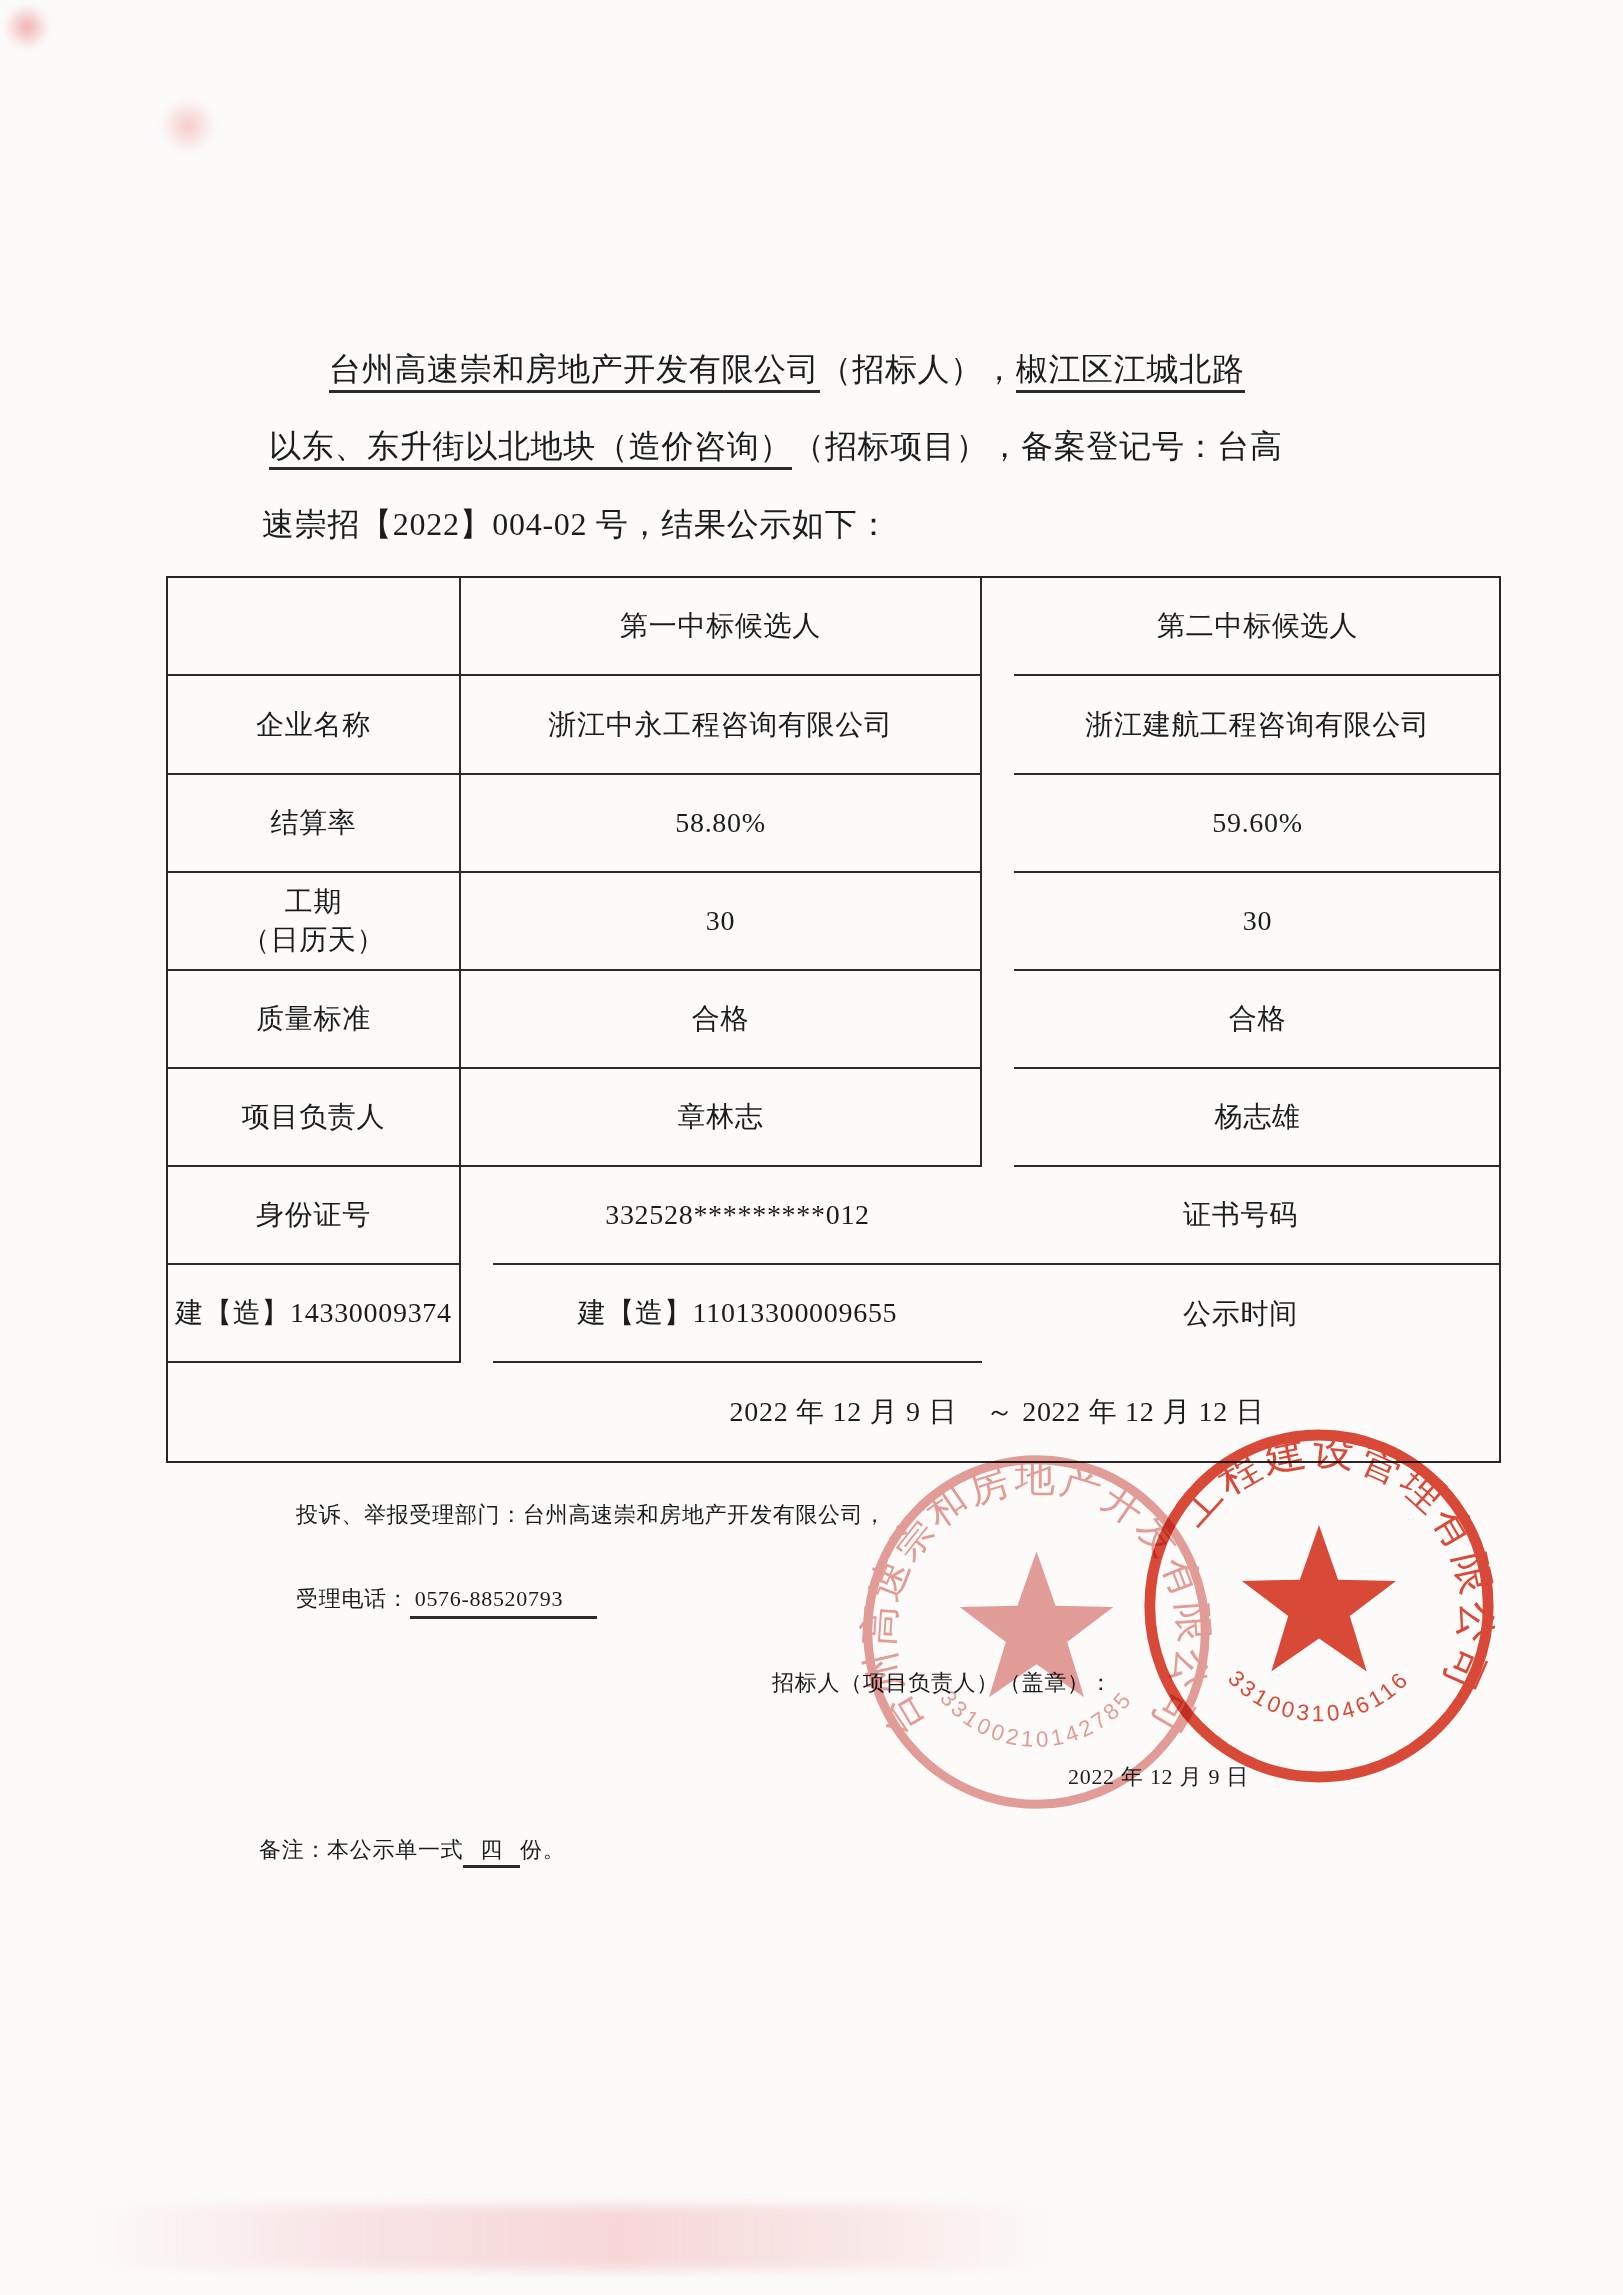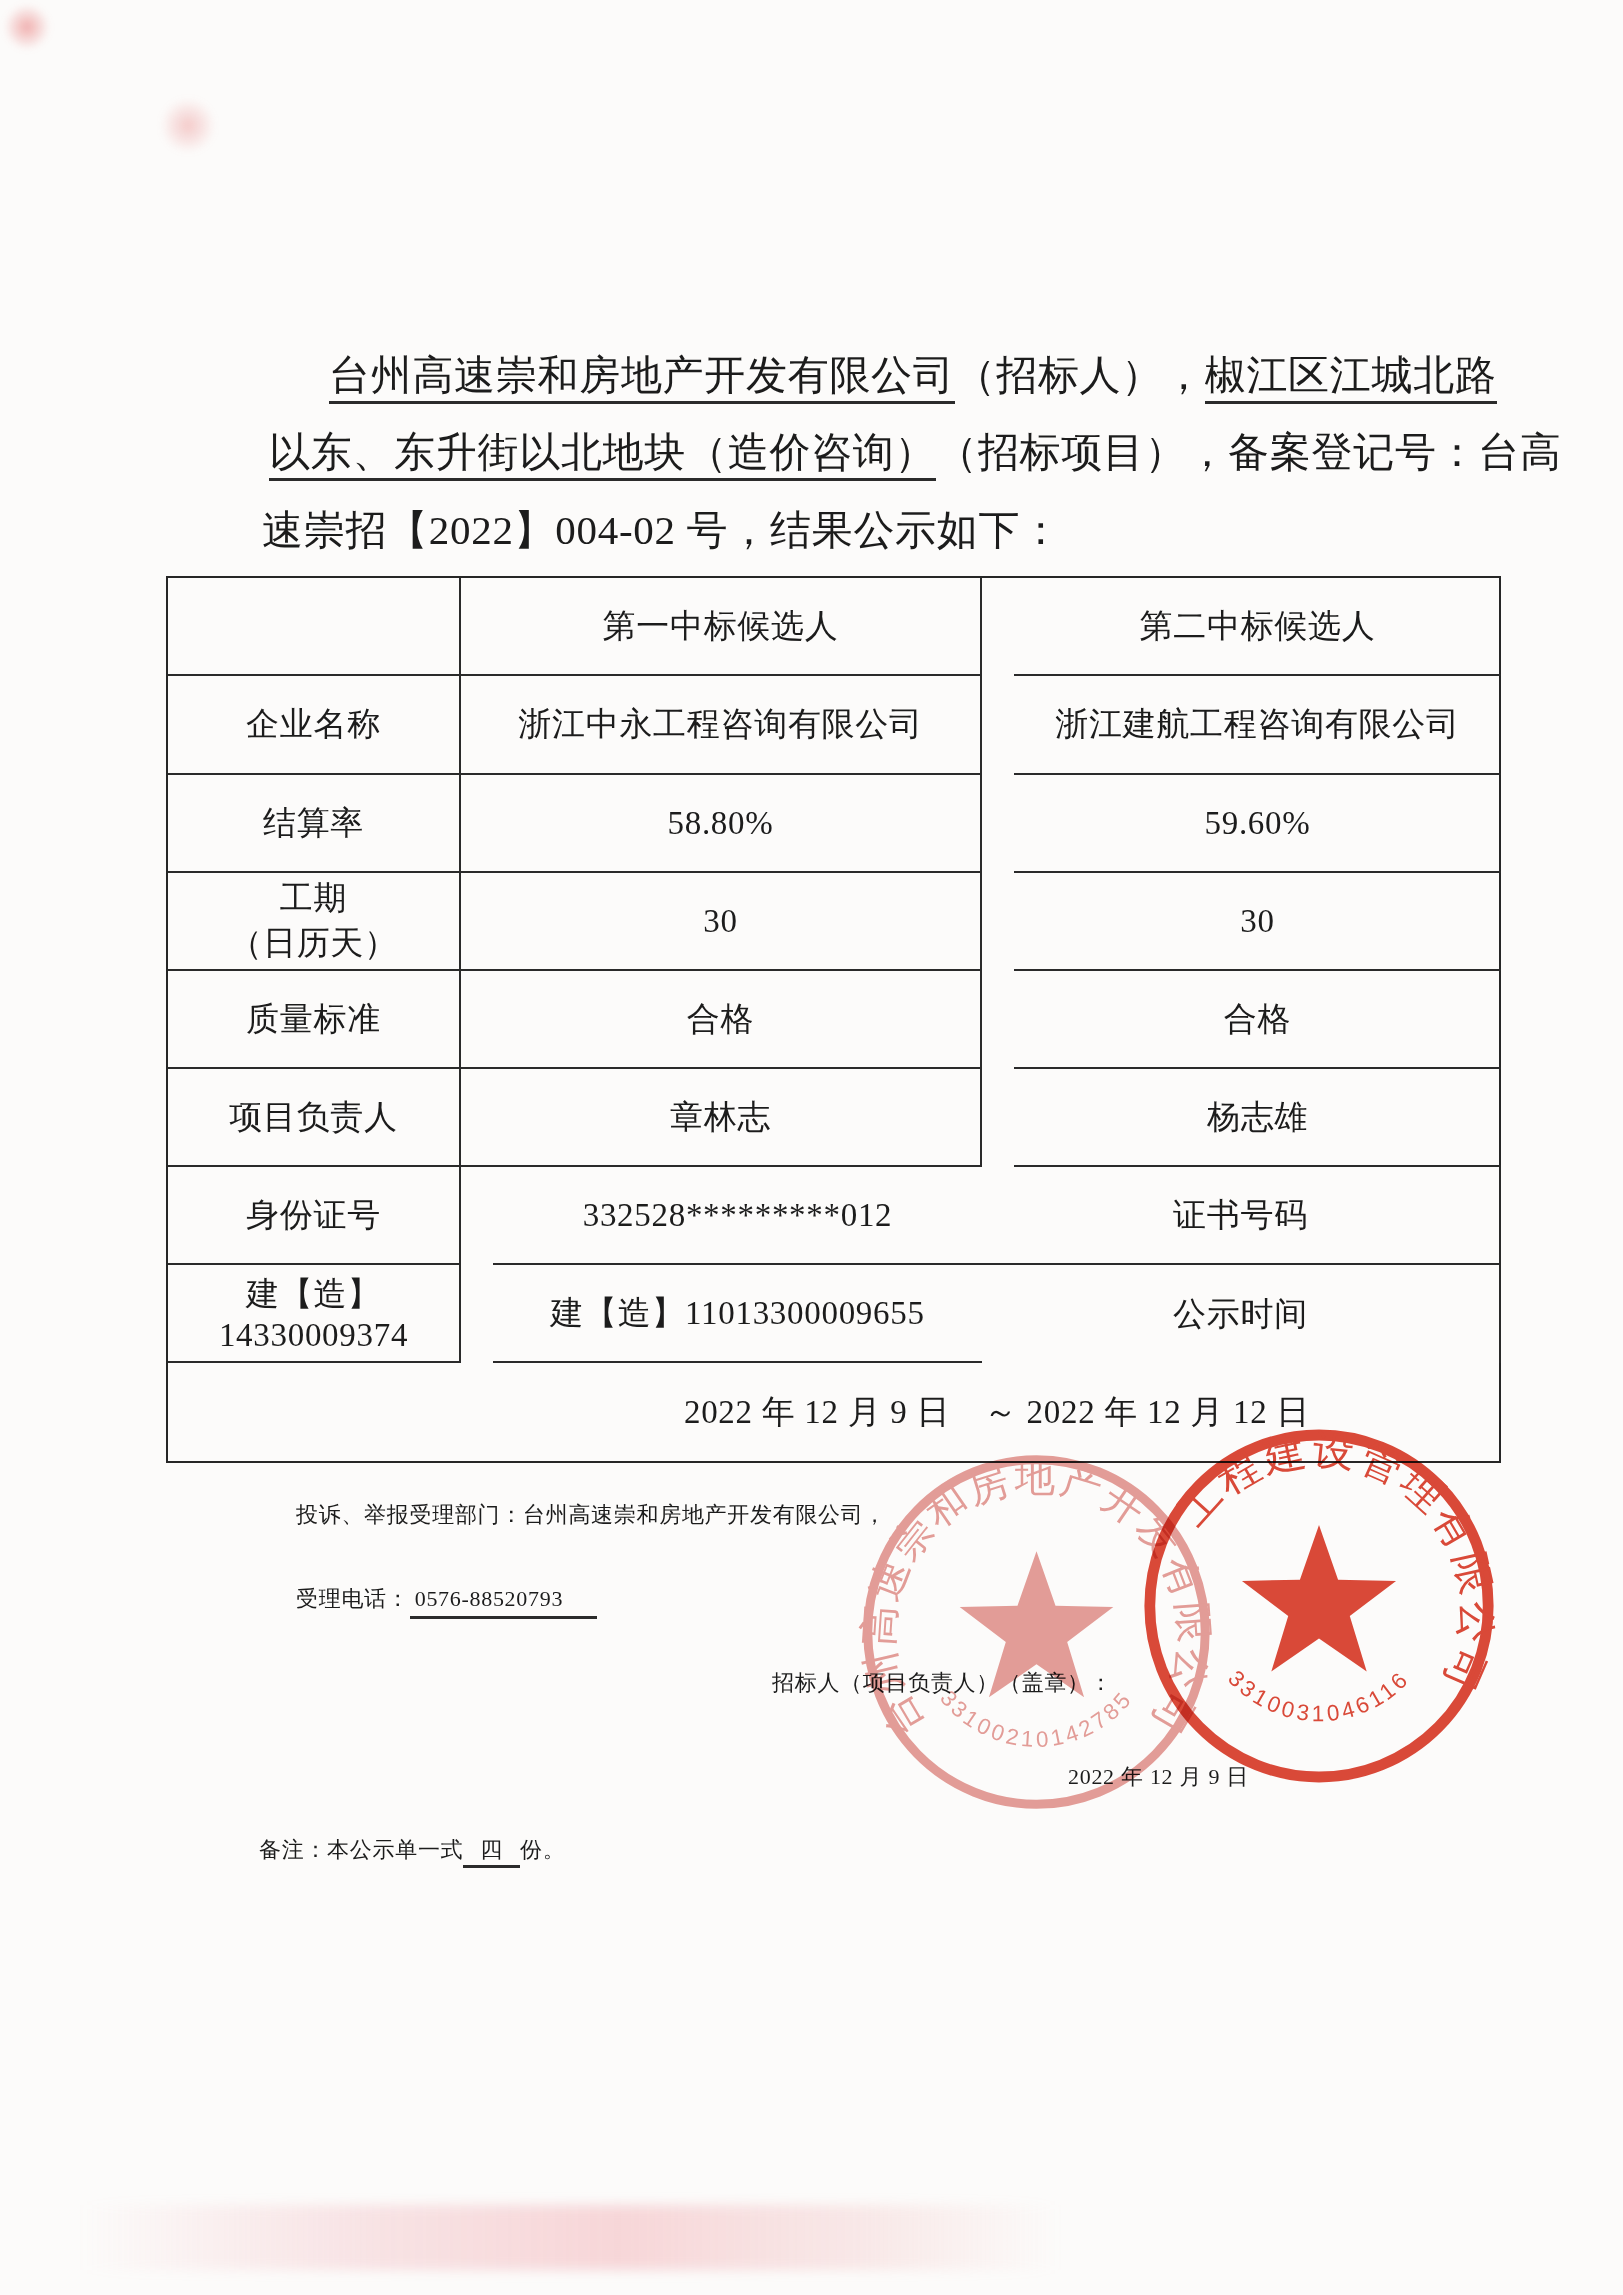--- a/index.html
+++ b/index.html
@@ -8,38 +8,38 @@
     background:#fcfbfa; overflow:hidden;
     font-family:"Liberation Serif", serif; color:#1c1c1c;
   }
   
   .doc-title {
     position:absolute; top:264px; left:0; width:100%;
     text-align:center; font-family:"Liberation Sans", sans-serif;
     font-weight:900; font-size:55px; letter-spacing:3.3px; color:#131313;
   }
   
-  .intro-line { position:absolute; left:262px; width:1178px; font-size:41px; white-space:nowrap; letter-spacing:0.7px; }
+  .intro-line { position:absolute; left:262px; width:1178px; font-size:32px; white-space:nowrap; letter-spacing:0.7px; }
   .intro-line1 { top:348px; text-indent:67px; }
   .intro-line2 { top:425px;margin-left:7px; }
   .intro-line3 { top:503px; }
   .u-seg { border-bottom:3.3px solid #2b2b2b; padding-bottom:3.3px; }
   
   .tbl {
     position:absolute; left:166px; top:576px; width:1335px;
     display:grid;
     grid-template-columns:293px 521px 519px;
     grid-template-rows:98px 99px 98px 98px 98px 98px 98px 98px 98px;
     border:2.6px solid #262626; box-sizing:border-box;
     background:transparent;
   }
   .cell {
     border-right:2px solid #2a2a2a; border-bottom:2px solid #2a2a2a;
     display:flex; flex-direction:column; align-items:center; justify-content:center;
-    text-align:center; font-size:33px; letter-spacing:0.7px; padding:0 6.5px; box-sizing:border-box;
+    text-align:center; font-size:28px; letter-spacing:0.7px; padding:0 6.5px; box-sizing:border-box;
   }
   .cell.last-col { border-right:none;margin-left:32px; }
   .cell.last-row { border-bottom:none; }
   .cell .sub { display:block; }
   .span2 { grid-column:2 / 4; }
   
   .f-line { position:absolute; font-size:22px; letter-spacing:0.7px; white-space:nowrap; }
   .complaint-line { left:296px; top:1500px; }
   .phone-line     { left:296px; top:1584px; }
   .phone-num { border-bottom:3.3px solid #2b2b2b; padding:0 34px 5.2px 5.2px; }

